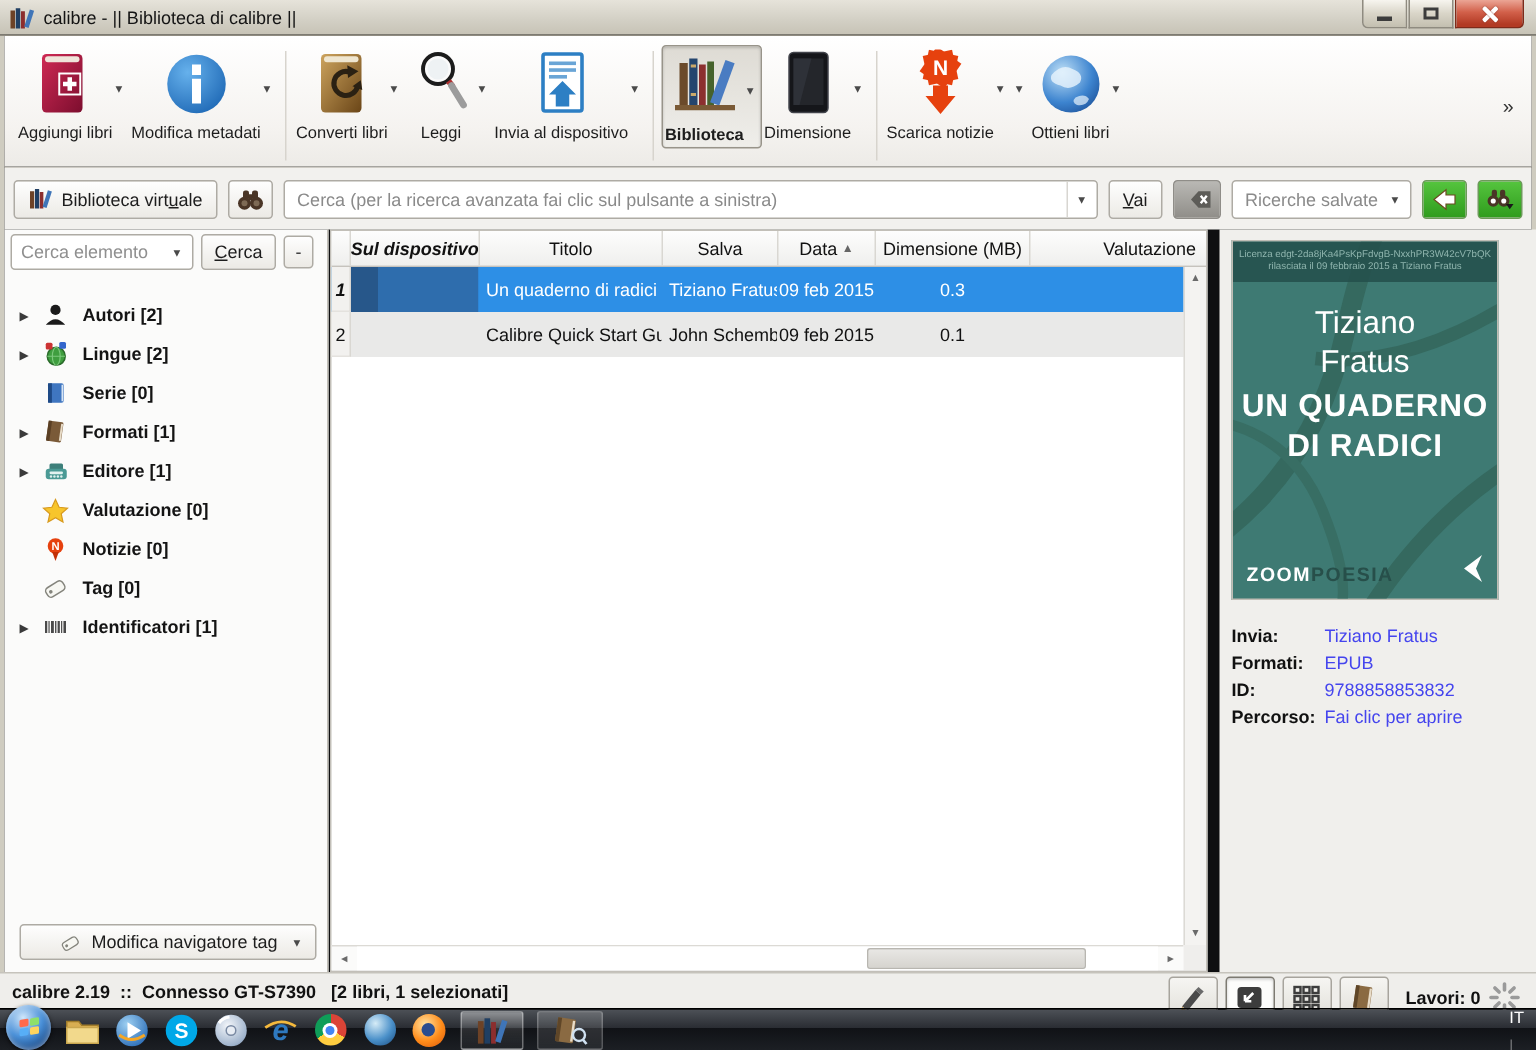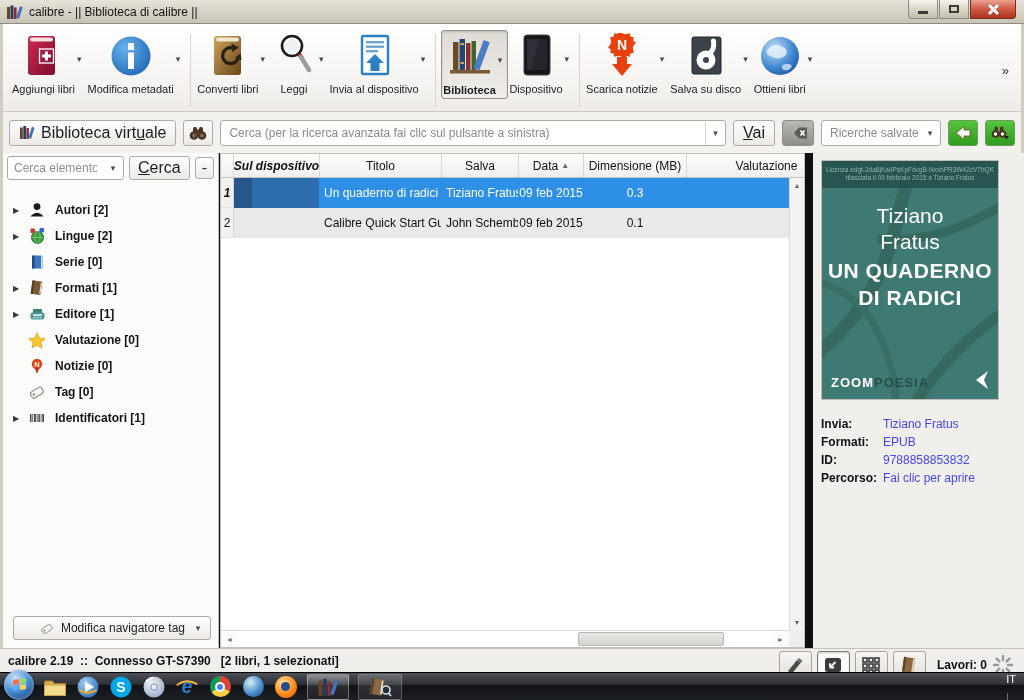--- a/index.html
+++ b/index.html
@@ -68,21 +68,21 @@
   .toverflow { margin-left:auto; align-self:center; font-size:13px; color:#333; padding:0 10px; }
 
   
   .searchrow {
     left:3px; top:112px; width:1018px; height:41px; background:#f2f1ee;
     display:flex; align-items:center; gap:7px; padding:0 6px;
   }
   .btn {
     height:26px; border:1px solid #aeaba4; border-radius:3px;
     background:linear-gradient(#fefefe,#eceae5);
-    font-size:16px; color:#1d1d1d;
+    font-size:12px; color:#1d1d1d;
     display:inline-flex; align-items:center; gap:6px; padding:0 9px; white-space:nowrap;
   }
   .btn.sq { padding:0 4px; }
   .searchbox {
     flex:1; height:26px; border:1px solid #aeaba4; border-radius:3px; background:#fff;
     display:flex; align-items:center; overflow:hidden;
   }
   .searchbox input {
     flex:1; border:none; outline:none; font-size:12px; color:#555;
     padding:0 8px; font-family:"Liberation Sans",sans-serif; background:transparent;
@@ -412,21 +412,21 @@
 
   <div class="titem">
     <div class="tcol">
       <div class="ticon">
         <svg width="40" height="46" viewBox="0 0 40 46">
           <rect x="8" y="2" width="26" height="40" rx="3" fill="#15161a" stroke="#43454c" stroke-width="1"></rect>
           <rect x="11" y="6" width="20" height="31" fill="#24262b"></rect>
           <polygon points="11,6 23,6 15,37 11,37" fill="#2e3138"></polygon>
         </svg>
       </div>
-      <div class="tlabel">Dispositivo</div>
+      <div class="tlabel">Dimensione</div>
     </div>
     <div class="tarrow">▾</div>
   </div>
 
   <div class="tsep"></div>
 
   <div class="titem">
     <div class="tcol">
       <div class="ticon">
         <svg width="40" height="46" viewBox="0 0 40 46">
@@ -438,32 +438,20 @@
           <text x="20" y="17" font-size="14" font-weight="bold" fill="#fff" text-anchor="middle">N</text>
           <polygon points="15,24 25,24 25,31 30,31 20,43 10,31 15,31" fill="#e6410e"></polygon>
         </svg>
       </div>
       <div class="tlabel">Scarica notizie</div>
     </div>
     <div class="tarrow">▾</div>
   </div>
 
   <div class="titem">
-    <div class="tcol">
-      <div class="ticon">
-        <svg width="40" height="44" viewBox="0 0 40 44">
-          <rect x="6" y="3" width="29" height="37" rx="2" fill="#3b4249"></rect>
-          <rect x="6" y="3" width="29" height="37" rx="2" fill="none" stroke="#23282d" stroke-width="1"></rect>
-          <circle cx="20" cy="26" r="9.5" fill="#fff"></circle>
-          <circle cx="20" cy="26" r="3" fill="#3b4249"></circle>
-          <path d="M27.5 7 q1.5 9 -5 13" stroke="#fff" stroke-width="5" fill="none" stroke-linecap="round"></path>
-        </svg>
-      </div>
-      <div class="tlabel">Salva su disco</div>
-    </div>
     <div class="tarrow">▾</div>
   </div>
 
   <div class="titem">
     <div class="tcol">
       <div class="ticon">
         <svg width="42" height="42" viewBox="0 0 42 42">
           <defs>
               <radialGradient id="grGlobe" cx="0.35" cy="0.3" r="0.95">
                 <stop offset="0" stop-color="#bfe0f7"></stop>

